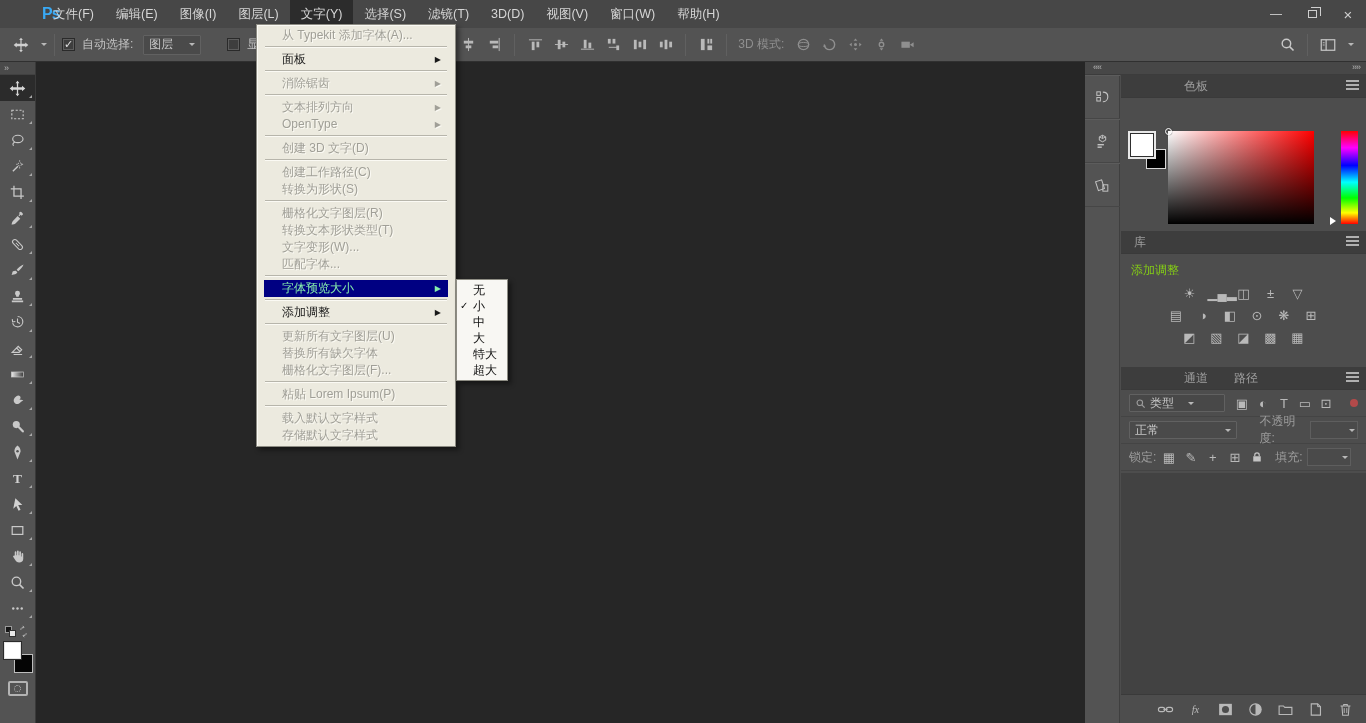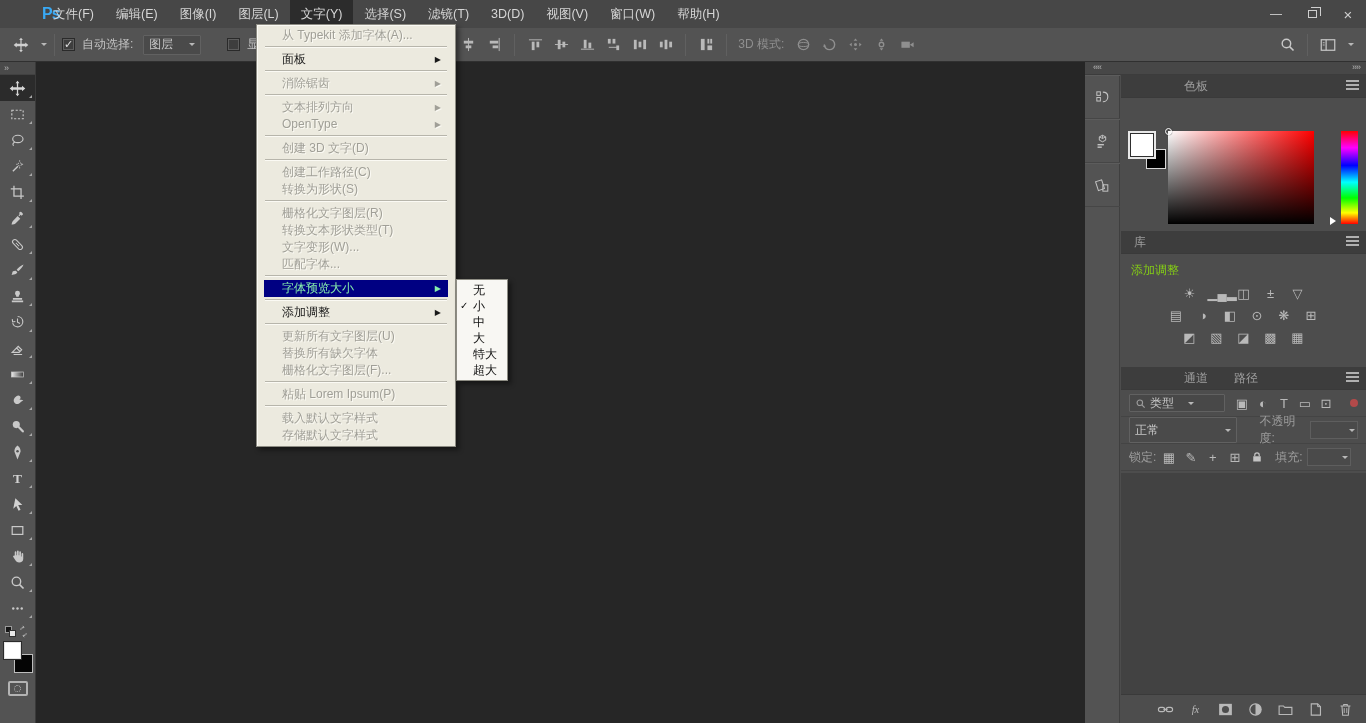--- a/index.html
+++ b/index.html
@@ -583,21 +583,21 @@
           <span style="display:inline-flex;gap:7px;margin-left:10px">
               <span class="lr-ic" style="width: 14px;">▣</span>
               <span class="lr-ic" style="width: 14px;">◐</span>
               <span class="lr-ic" style="width: 14px;">T</span>
               <span class="lr-ic" style="width: 14px;">▭</span>
               <span class="lr-ic" style="width: 14px;">⊡</span>
             </span>
           <span class="red-dot"></span>
         </div>
         <div class="lr-row">
-          <span class="ps-select" style="width:118px;height:26px;justify-content:space-between">
+          <span class="ps-select" style="width:118px;height:18px;justify-content:space-between">
             <span>正常</span>
               <span class="tri-down"></span>
           </span>
           <span style="margin-left:22px">不透明度:</span>
           <span class="mini-select" style="margin-left:4px">
             <span></span>
               <span class="tri-down"></span>
           </span>
         </div>
         <div class="lr-row">

